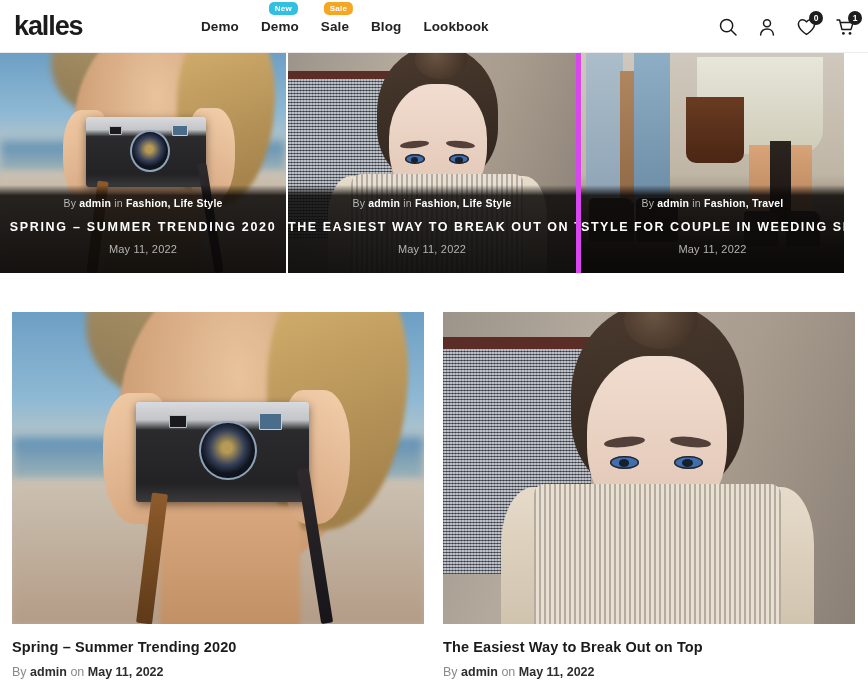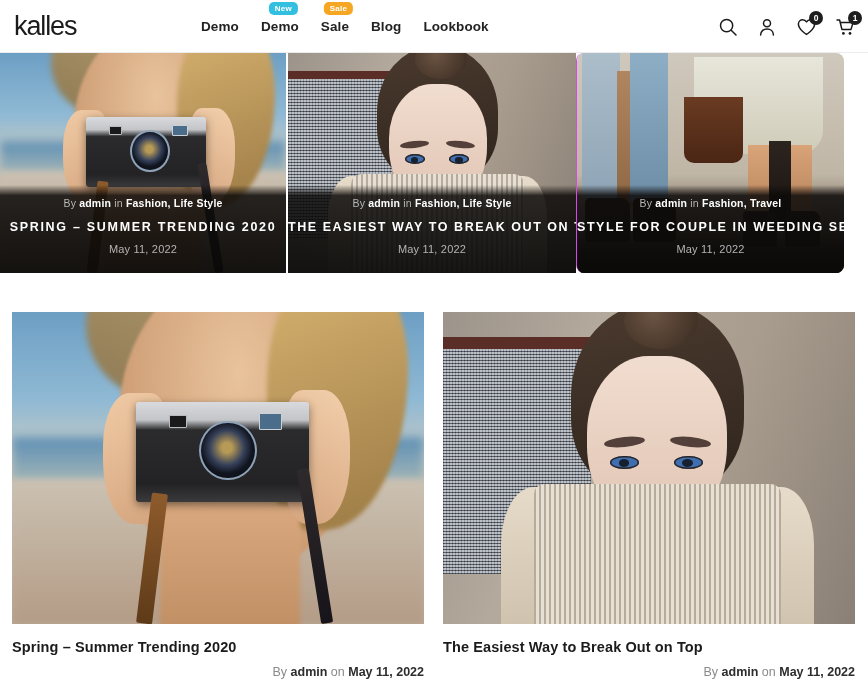--- a/index.html
+++ b/index.html
@@ -17,21 +17,21 @@
     width: 868px;
     background: #ffffff;
     border-bottom: 1px solid #ececec;
     display: flex;
     align-items: center;
   }
   .logo {
     position: absolute;
     left: 14px; top: 11px;
     font-size: 27px;
-    font-weight: 400;
+    font-weight: 700;
     letter-spacing: -1.1px;
     color: #1b1b1b;
     line-height: 30px;
   }
   .nav {
     position: absolute;
     left: 190px; top: 0;
     height: 53px;
     display: flex;
     align-items: center;
@@ -103,21 +103,21 @@
     display: flex;
     overflow: hidden;
   }
   .hero {
     position: relative;
     height: 220px;
     overflow: hidden;
   }
   .hero.h1 { width: 286px; }
   .hero.h2 { width: 290px; border-left: 2px solid #ffffff; }
-  .hero.h3 { width: 268px; border-left: 1px solid #d946ef; border-radius: 8px; }
+  .hero.h3 { width: 268px; border-left: 5px solid #d946ef; }
 
   .hero-img { position: absolute; inset: 0; overflow: hidden; }
 
   
   .b1-sky   { position:absolute; inset:0; background:linear-gradient(180deg,#6d9fc4 0%,#8fb9d4 28%,#c3c9c4 46%,#c7bdb0 60%,#b8a99a 100%); }
   .b1-sea   { position:absolute; left:0; top:40%; width:100%; height:14%; background:linear-gradient(180deg,#5d8fb5,#9fb3b6); filter:blur(5px); }
   .b1-sand  { position:absolute; left:0; bottom:0; width:100%; height:46%; background:linear-gradient(180deg,#cbc1b2,#b49c86); filter:blur(3px); }
   .b1-head  { position:absolute; left:26%; top:-14%; width:58%; height:96%; border-radius:50% 50% 44% 44%; background:radial-gradient(ellipse at 50% 35%, #e8c39c, #cf9f77 70%, #b9865f 100%); filter:blur(1.5px); }
   .b1-hair  { position:absolute; left:62%; top:-16%; width:34%; height:86%; border-radius:46% 40% 60% 30%; background:linear-gradient(160deg,#d9b472,#9b7a44); filter:blur(2px); }
   .b1-hair2 { position:absolute; left:18%; top:-20%; width:36%; height:48%; border-radius:50%; background:linear-gradient(200deg,#c79f62,#8d6f3e); filter:blur(3px); opacity:.85; }
@@ -227,21 +227,20 @@
     color: #1b1b1b;
     letter-spacing: 0.1px;
     line-height: 20px;
     cursor: pointer;
   }
   .post-meta {
     margin-top: 6px;
     font-size: 12.5px;
     color: #8a8a8a;
     line-height: 18px;
-    text-align: right;
   }
   .post-meta b { color: #2d2d2d; font-weight: 700; }
   .post-meta .dt { color: #2d2d2d; font-weight: 700; }
 </style>
 </head>
 <body>
 
 <div class="header">
 
   <div class="logo">kalles</div>

